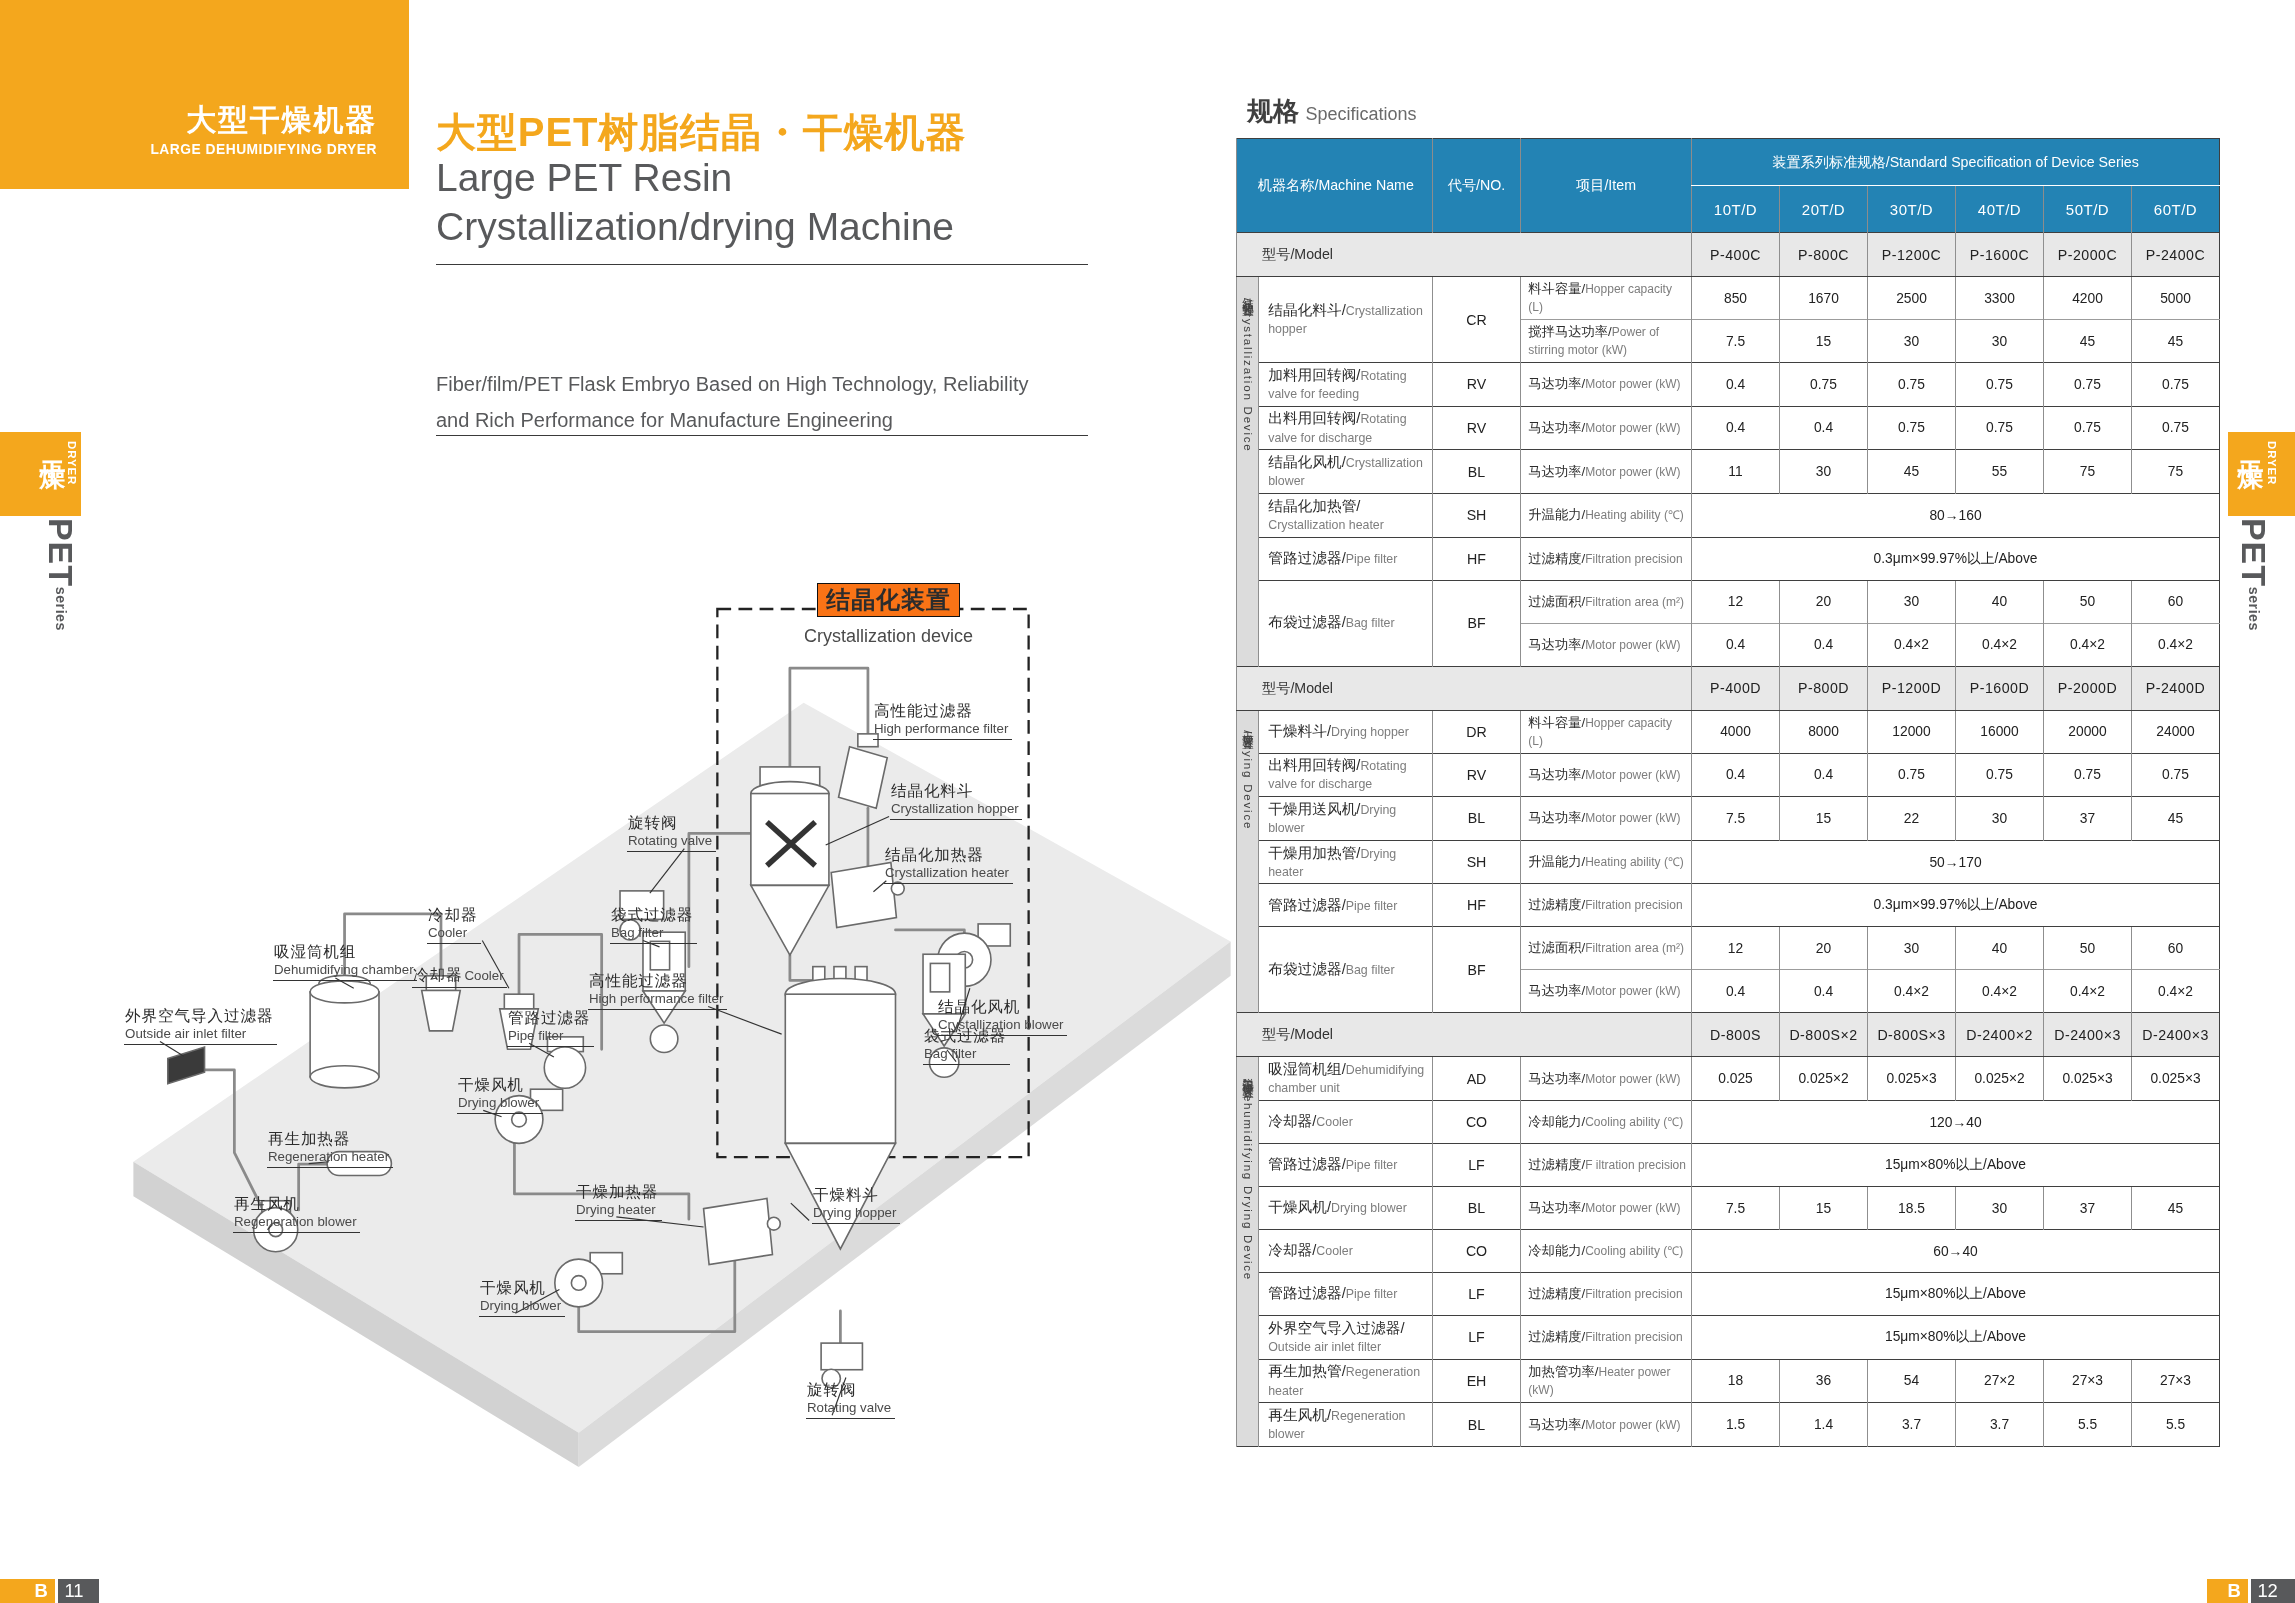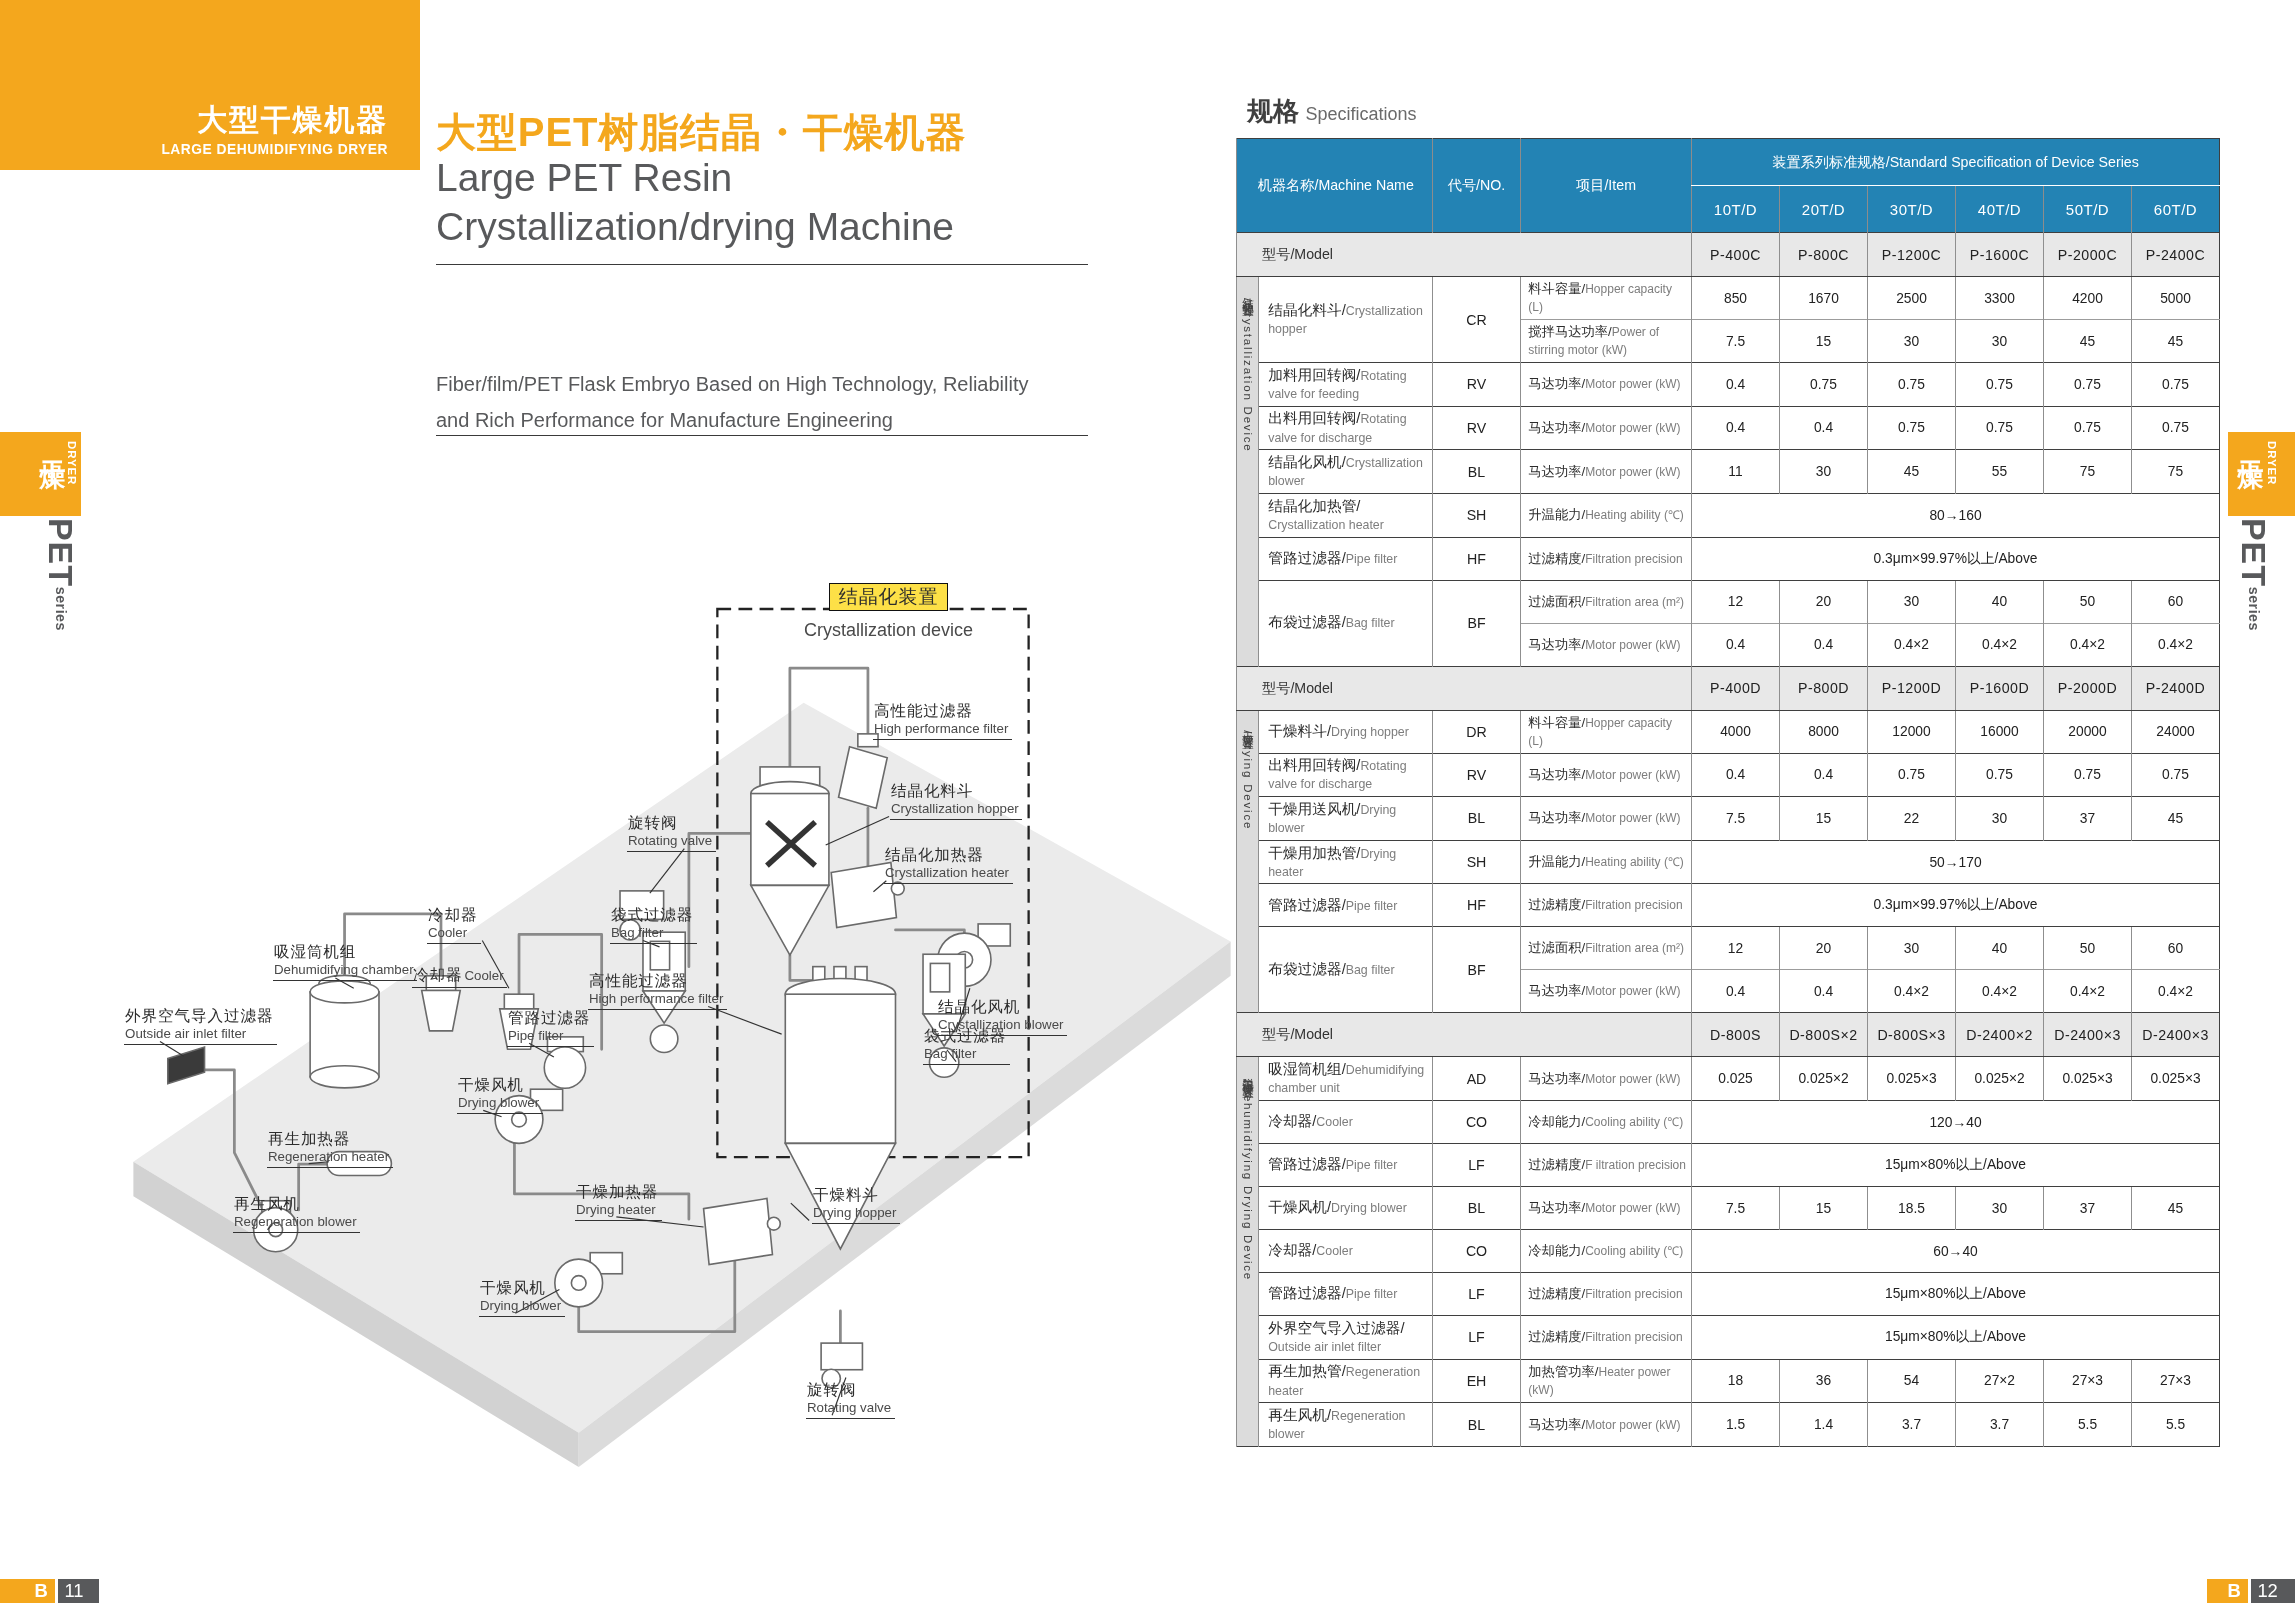--- a/index.html
+++ b/index.html
@@ -1,19 +1,19 @@
 <!DOCTYPE html>
 <html style="font-size:7.3px"><head>
 <meta charset="utf-8">
 <style>
   html,body{margin:0;padding:0;background:#888;}
   .page{position:relative;width:2310px;height:1603px;background:#fff;overflow:hidden;
         font-family:"Liberation Sans",sans-serif;color:#333;}
   
-  .banner{position:absolute;left:0;top:0;width:409px;height:170px;background:#F4A71D;padding-left:11px;}
+  .banner{position:absolute;left:0;top:0;width:409px;height:189px;background:#F4A71D;}
   .banner-text{position:absolute;right:32px;top:105px;text-align:right;color:#fff;}
   .banner-zh{font-size:30px;font-weight:bold;letter-spacing:1.8px;line-height:1;}
   .banner-en{font-size:13.8px;font-weight:bold;letter-spacing:0.5px;margin-top:8.3px;line-height:1;}
   
   .intro{position:absolute;left:436px;top:0;width:657px;}
   .intro-title-zh{position:absolute;left:0;top:105px;font-size:40px;font-weight:bold;color:#F4A71D;letter-spacing:0.9px;white-space:nowrap;}
   .intro-title-en{position:absolute;left:0;top:153px;font-size:39px;font-weight:normal;color:#58595B;line-height:49px;white-space:nowrap;}
   .rule{position:absolute;left:0;width:652px;height:0;border-top:1.8px solid #3a3a3a;}
   .rule1{top:264px;} .rule2{top:435px;}
   .intro-sub-zh{position:absolute;left:0;top:279px;font-size:27.5px;font-weight:bold;color:#F4A71D;line-height:44px;white-space:nowrap;}
@@ -68,21 +68,21 @@
   td.item .en{font-size:12px;color:#7d7d7d;}
   td.val{text-align:center;}
   
   .diagram{position:absolute;left:115px;top:551px;width:1134px;height:969px;}
   .diagram svg{position:absolute;left:0;top:0;}
   .dlabel{position:absolute;white-space:nowrap;border-bottom:1.4px solid #333;padding:0 3.7px 2.3px 0.9px;color:#2c2c2c;}
   .dlabel .zh{display:block;font-size:15.6px;letter-spacing:0.9px;line-height:1.2;}
   .dlabel .en{display:block;font-size:13.3px;color:#4a4a4a;line-height:1.2;}
   .dlabel.inline .zh,.dlabel.inline .en{display:inline;}
   .dlabel.boxed{border-bottom:none;text-align:center;padding:0;}
-  .dlabel.boxed .zh{display:inline-block;border:1.8px solid #111;padding:1.8px 8.3px;font-size:19px;font-weight:normal;background:#fde047;}
+  .dlabel.boxed .zh{display:inline-block;border:1.8px solid #111;padding:1.8px 8.3px;font-size:24px;font-weight:bold;background:#f97316;}
   .dlabel.boxed .en{display:block;font-size:18px;margin-top:9px;}
 </style>
 </head>
 <body>
 
 <div class="page">
 
   <div class="banner">
     <div class="banner-text">
       <div class="banner-zh">大型干燥机器</div>

